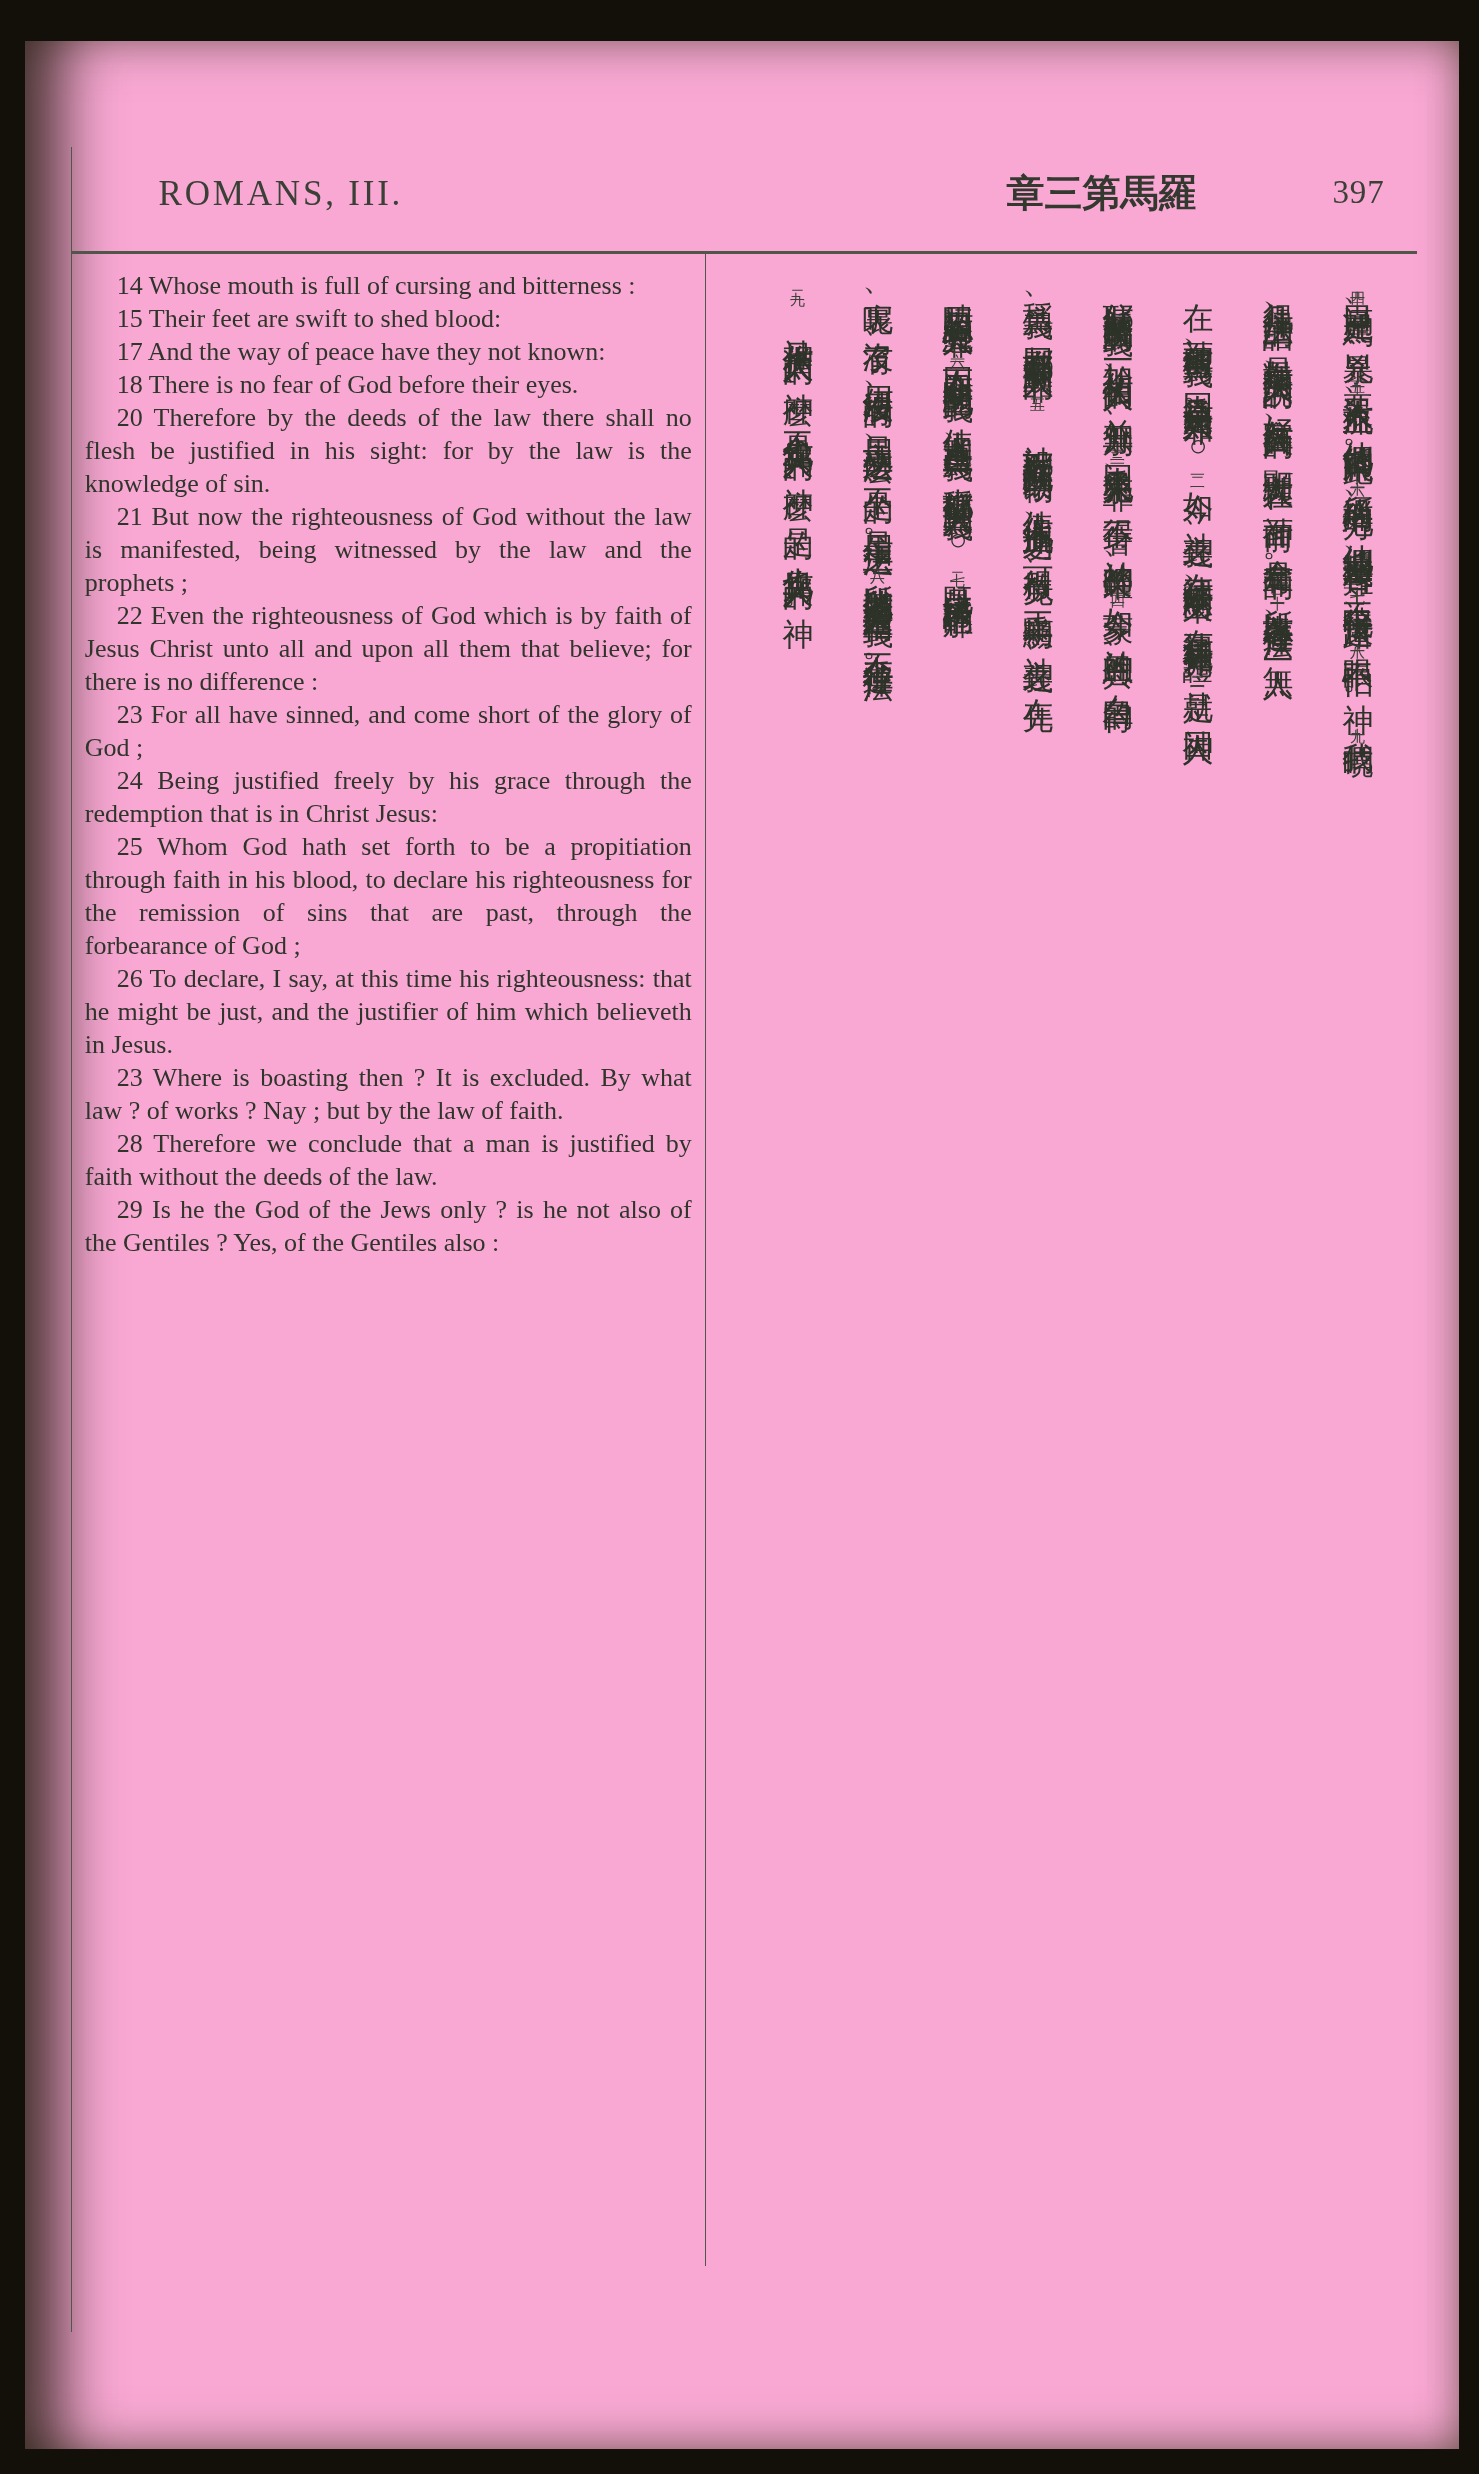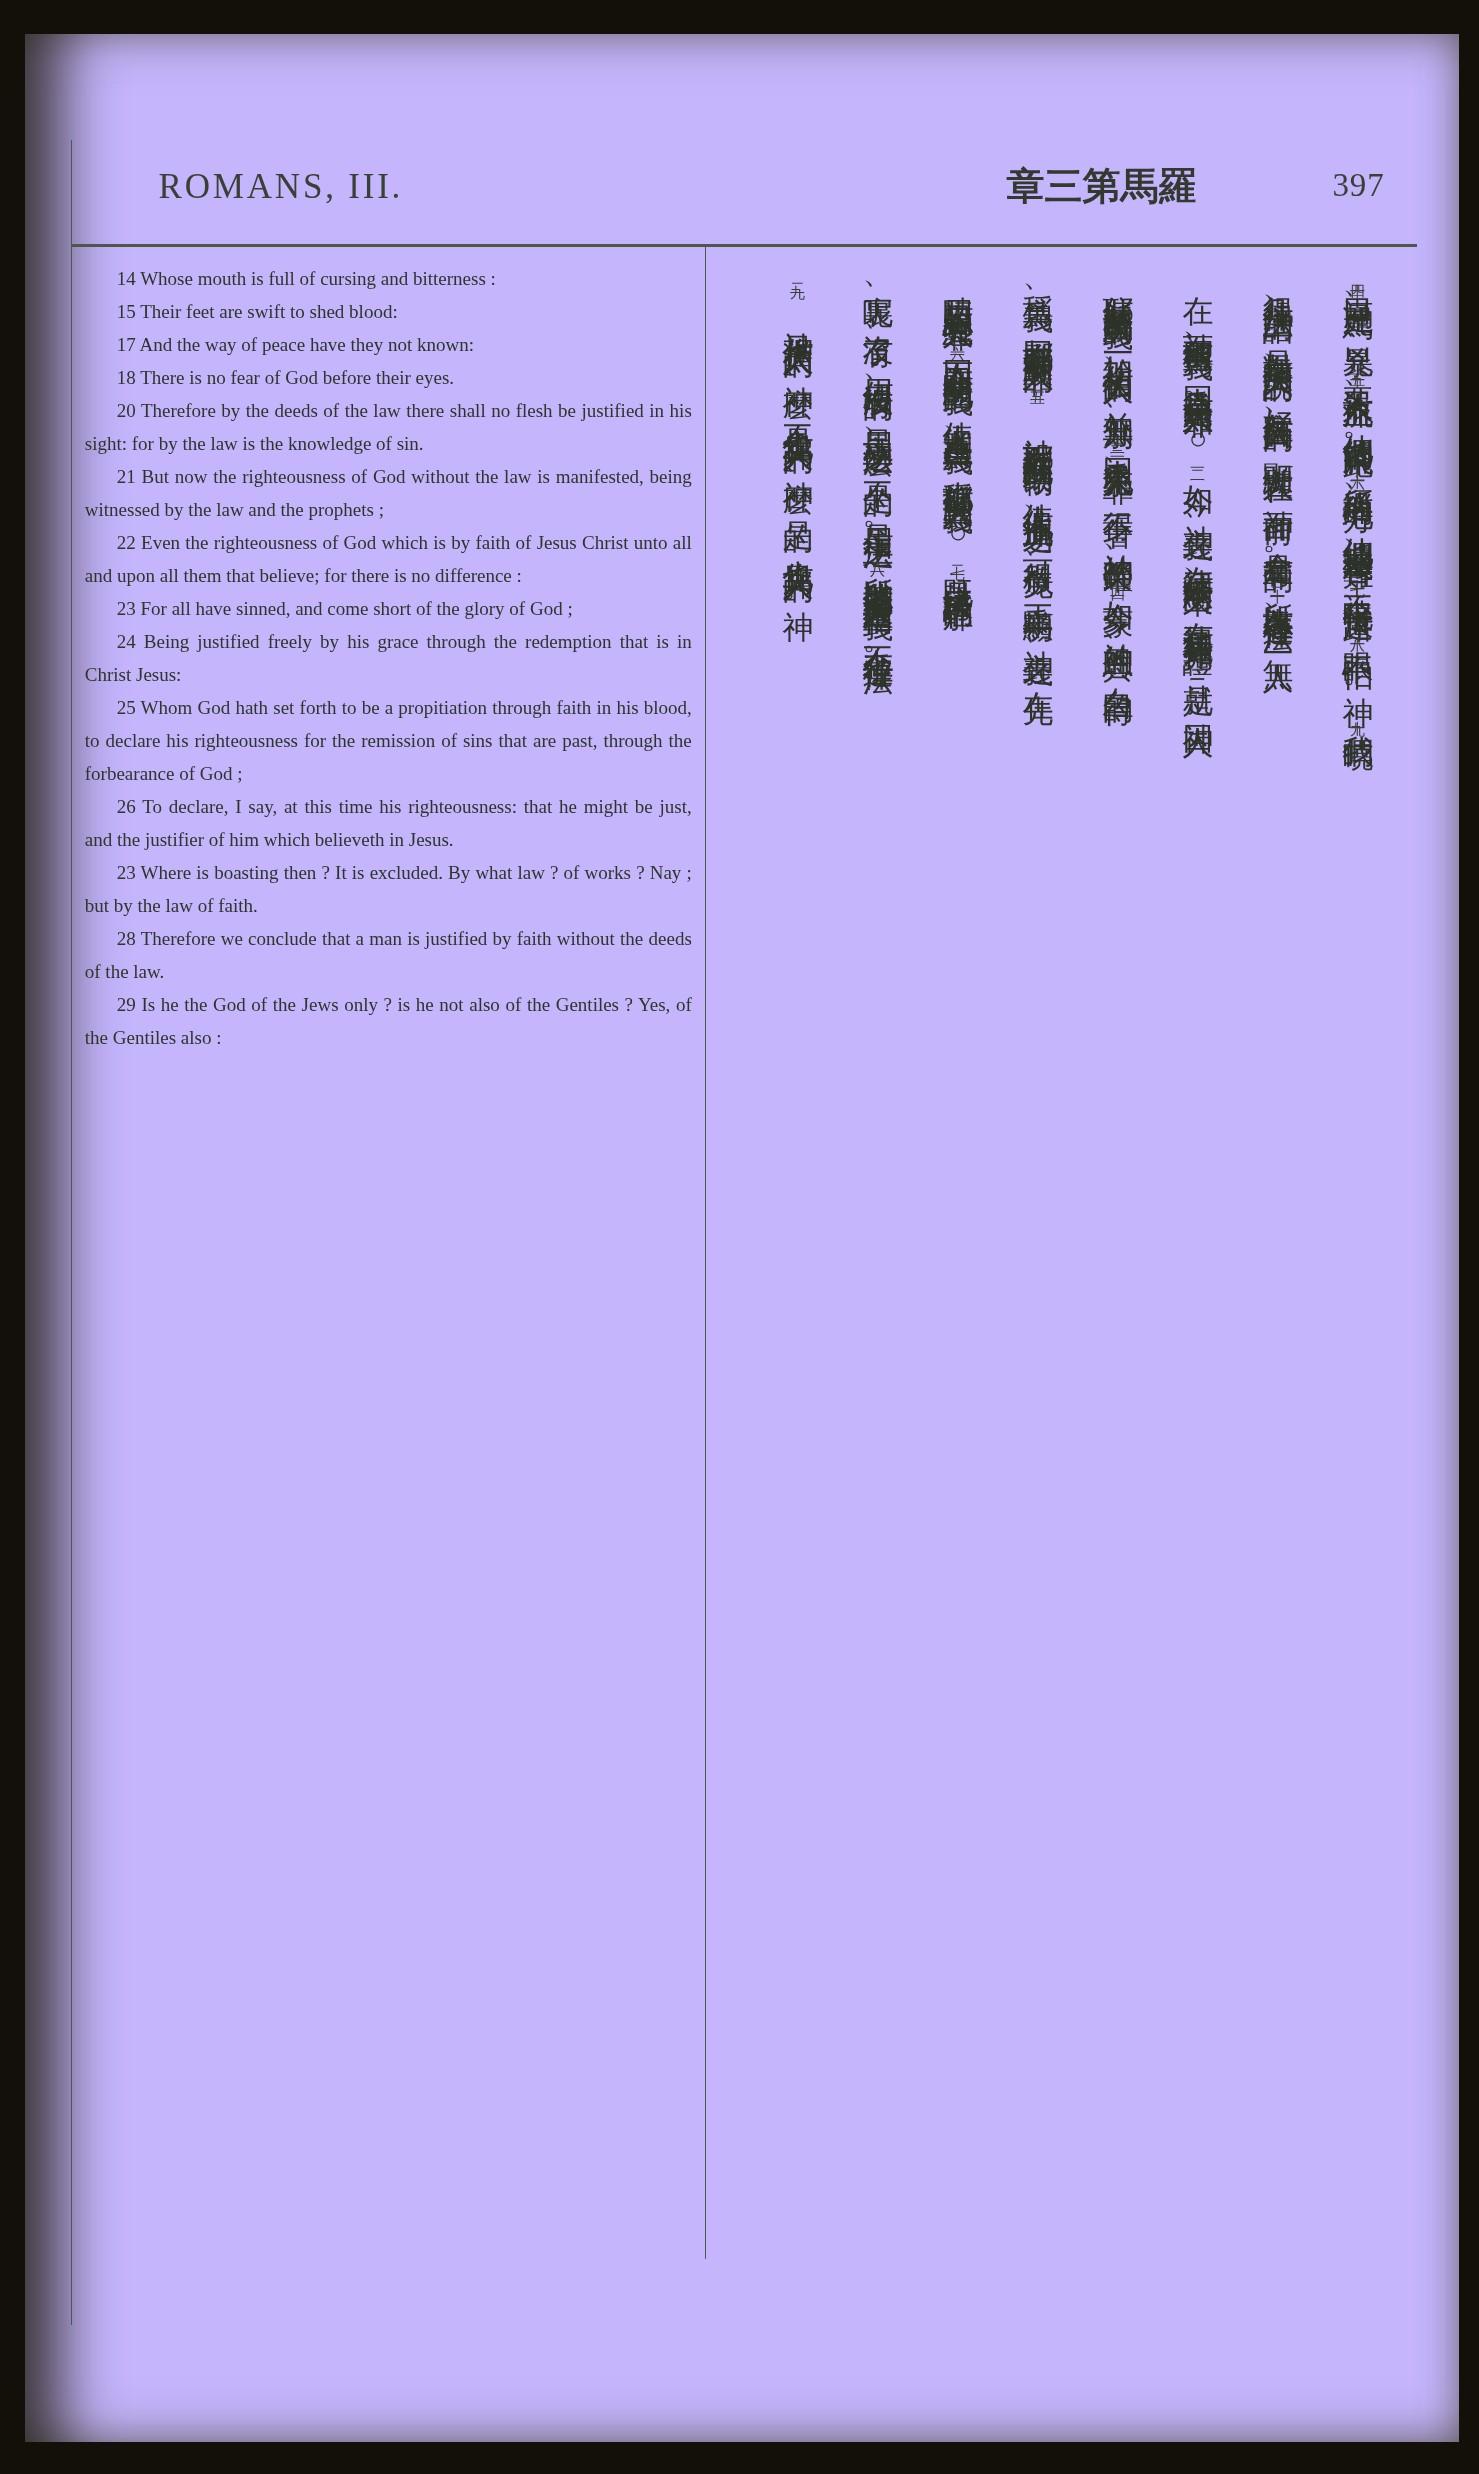--- a/index.html
+++ b/index.html
@@ -5,23 +5,23 @@
   * { margin:0; padding:0; box-sizing:border-box; }
   html,body { width:1480px; height:2475px; }
   body {
     position:relative;
     background:#13100a;
     font-family:"Liberation Serif", serif;
     overflow:hidden;
   }
   .paper {
     position:absolute;
-    left:24.6px; top:34px;
+    left:24.6px; top:41px;
     width:1434px; height:2408px;
-    background:#c4b5fd;
+    background:#f9a8d4;
     box-shadow:
       inset 74px 0 57px -36px rgba(32,27,14,0.78),
       inset -24.6px 0 38px -21px rgba(72,66,44,0.45),
       inset 0 30px 52px -30px rgba(72,66,44,0.50),
       inset 0 -32px 52px -30px rgba(72,66,44,0.55);
   }
   .content {
     position:absolute;
     left:46px; top:106px;
     width:1346px; height:2185px;
@@ -45,21 +45,21 @@
     position:absolute; left:0; right:0; top:104px;
     height:2.8px; background:#51564a;
   }
   .body-cols { position:absolute; left:0; right:0; top:107px; bottom:0; }
   .col-divider {
     position:absolute; left:633px; top:0; bottom:66px;
     width:1.9px; background:#51564a;
   }
   .english {
     position:absolute; left:13.2px; top:15px; width:607px;
-    font-size:19px; line-height:33px;
+    font-size:26px; line-height:33px;
     color:#30352b; text-align:justify;
   }
   .english p { text-indent:32px; }
   .chinese {
     position:absolute; right:19px; top:24.6px; height:2107px;
     writing-mode:vertical-rl;
     color:#2e332a;
   }
   .vcol {
     height:100%;

